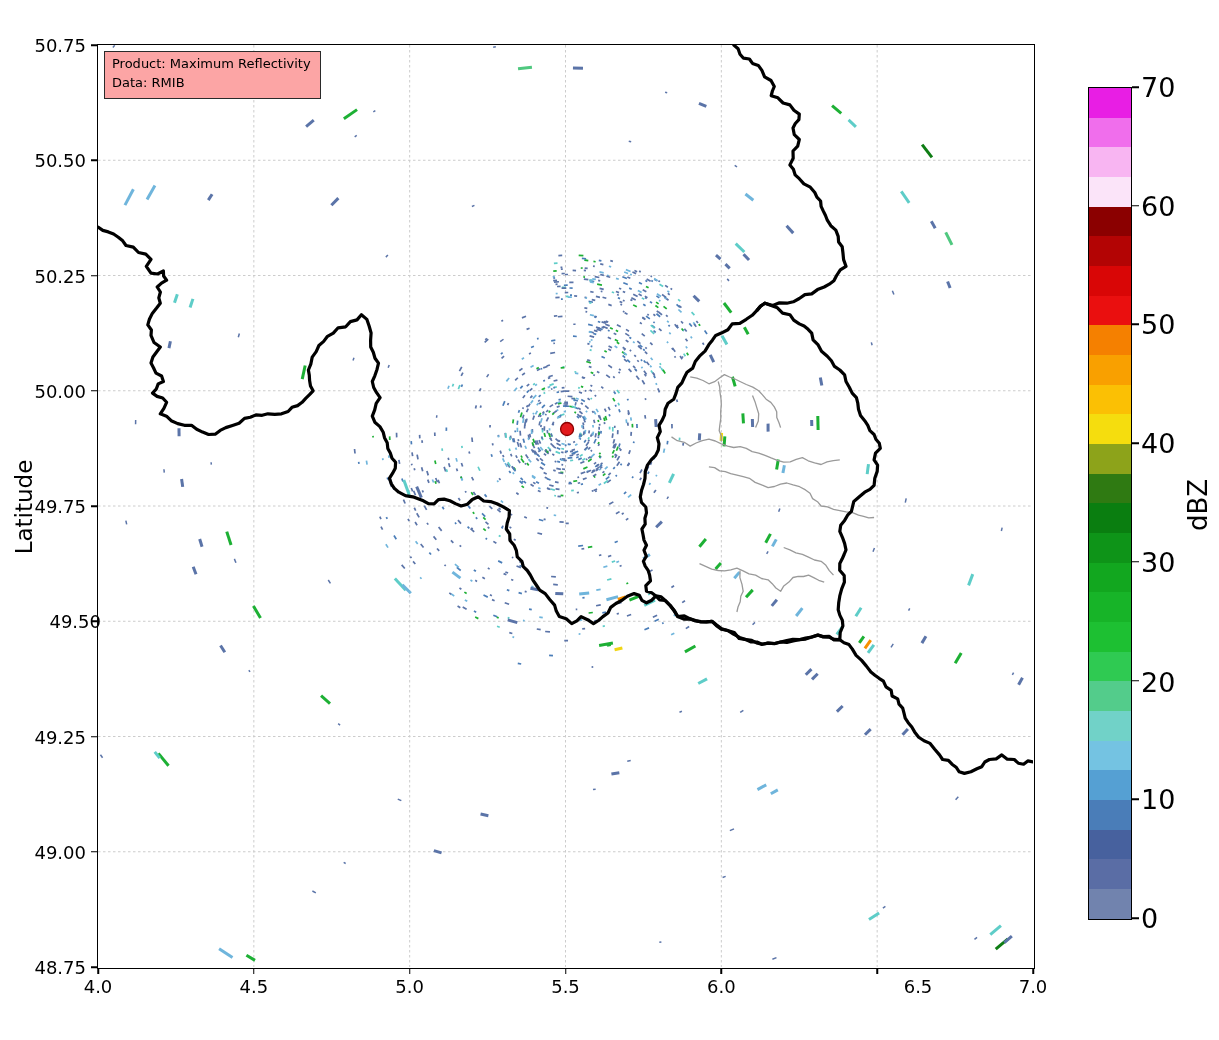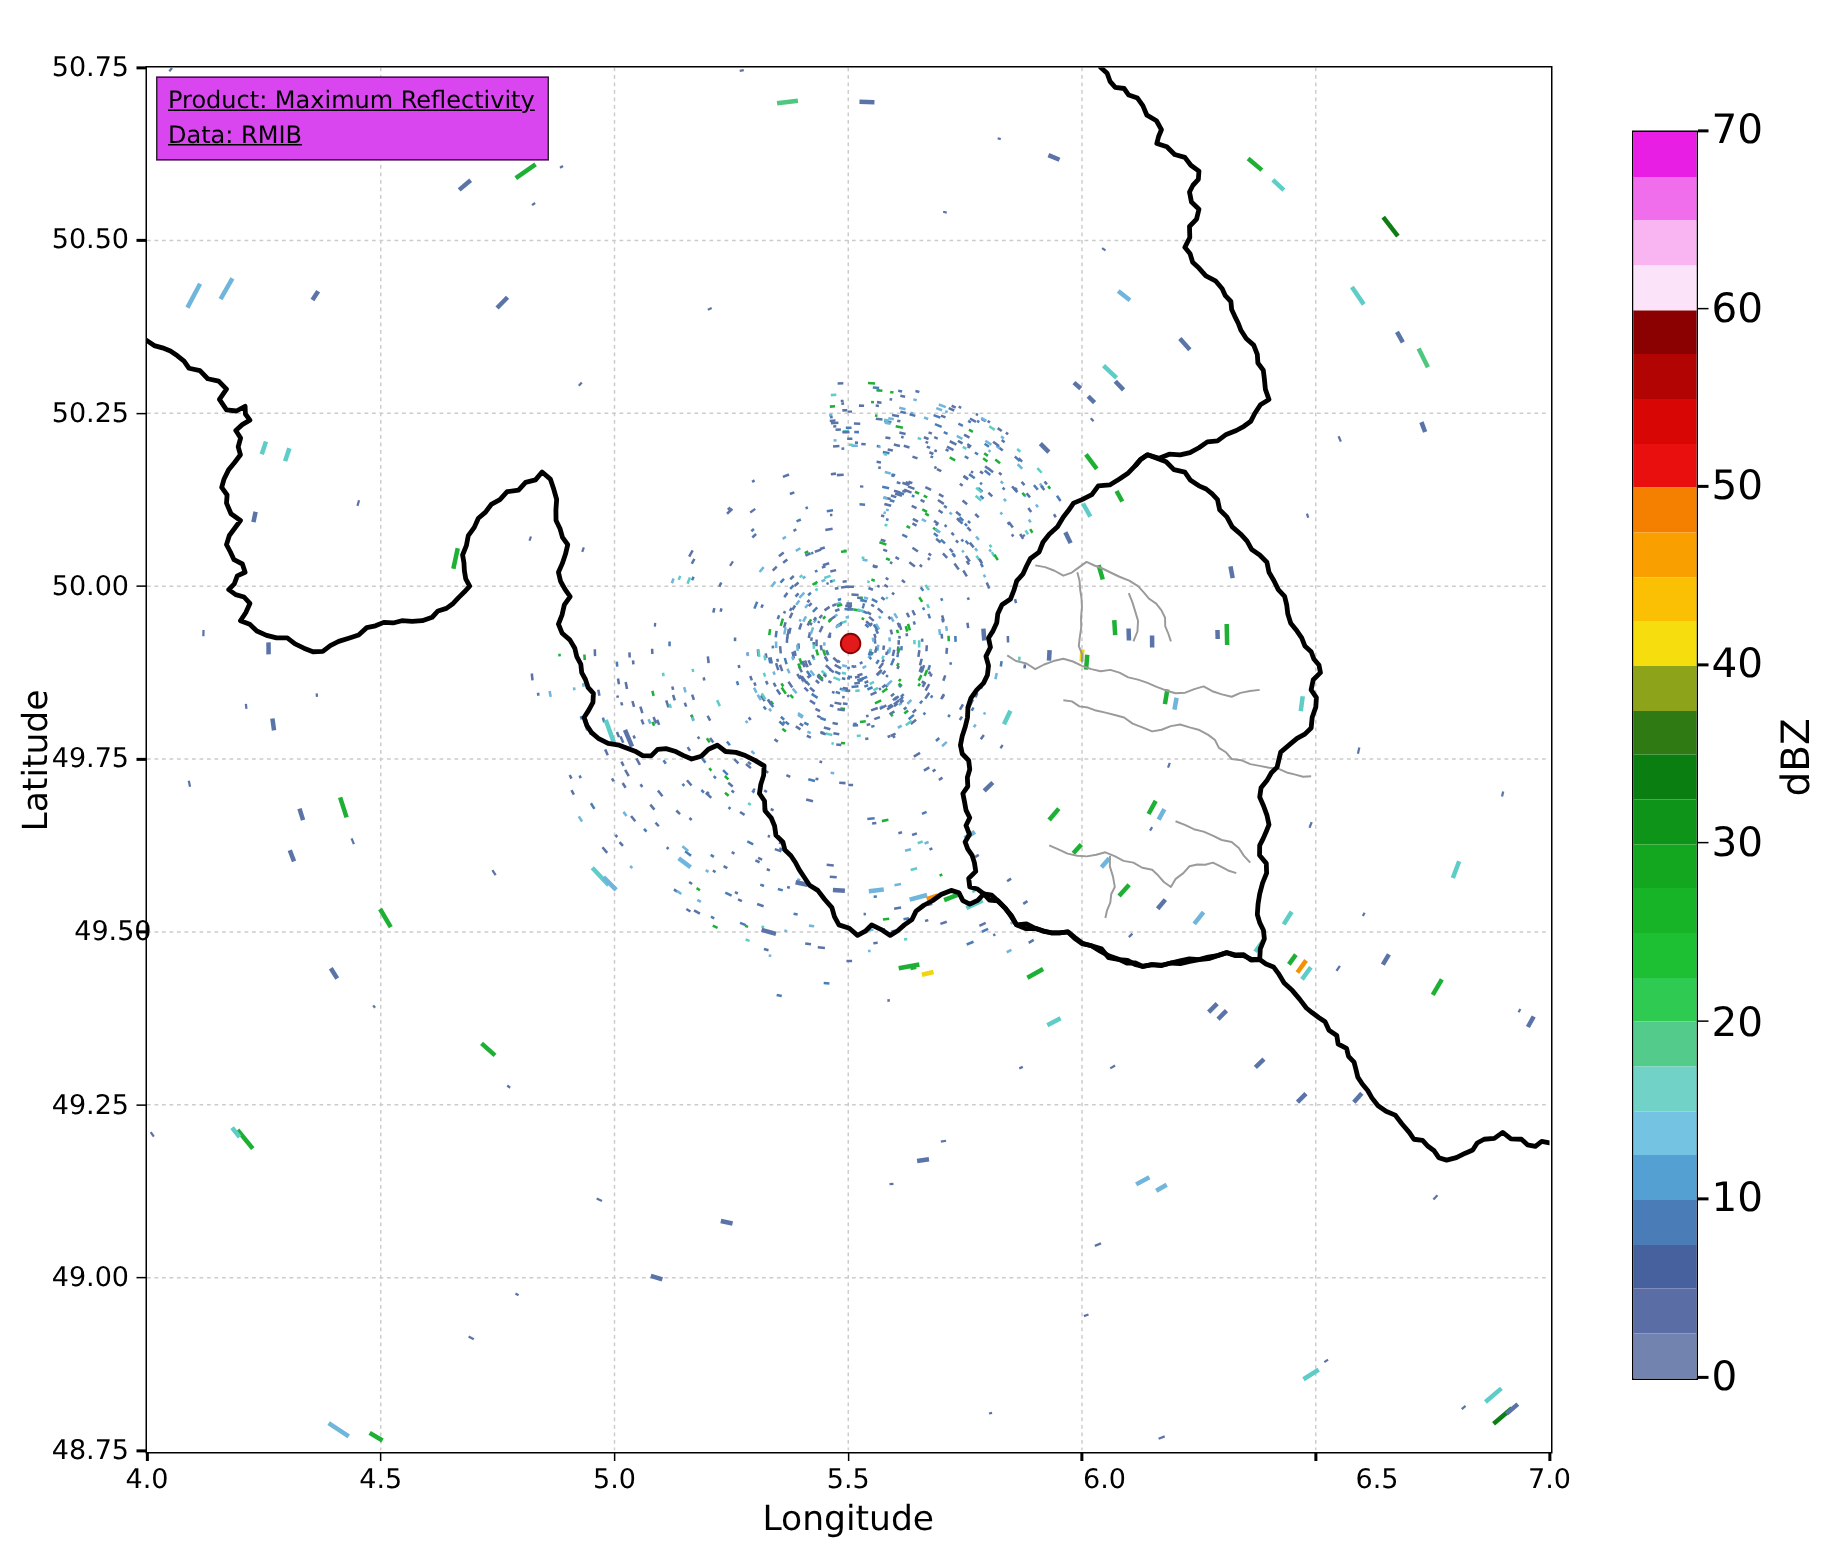--- a/index.html
+++ b/index.html
@@ -2,22 +2,22 @@
 <html><head>
 <meta charset="utf-8">
 <style>
   html,body{margin:0;padding:0;background:#fff;}
   #page{position:relative;width:1219px;height:1040px;background:#ffffff;
         font-family:"DejaVu Sans","Liberation Sans",sans-serif;color:#000;overflow:hidden;}
   .title{position:absolute;left:98px;top:5px;width:935px;text-align:center;font-size:28px;}
   .plot-area{position:absolute;left:98px;top:45px;width:935px;height:922px;background:#fff;}
   .plot-frame{position:absolute;left:97px;top:44px;width:936px;height:923px;border:1.5px solid #000;
               z-index:5;pointer-events:none;}
-  .info-box{position:absolute;left:104px;top:51px;background:#d946ef;border:1.3px solid #2a2a2a;
-            padding:3px 9px 5px 7px;font-size:16px;line-height:1.45;z-index:6;text-decoration:underline;}
+  .info-box{position:absolute;left:104px;top:51px;background:#fca5a5;border:1.3px solid #2a2a2a;
+            padding:3px 9px 5px 7px;font-size:13px;line-height:1.45;z-index:6;}
   .xlabel{position:absolute;left:98px;top:1000px;width:935px;text-align:center;font-size:23px;}
   .ylabel{position:absolute;left:24px;top:507px;transform:translate(-50%,-50%) rotate(-90deg);
           font-size:23px;white-space:nowrap;}
   .xtick-mark{position:absolute;top:968px;width:1.5px;height:6px;background:#000;transform:translateX(-50%);}
   .xtick-label{position:absolute;top:976px;transform:translateX(-50%);font-size:18px;}
   .ytick-mark{position:absolute;left:91px;width:7px;height:1.5px;background:#000;transform:translateY(-50%);}
   .ytick-label{position:absolute;left:0;width:86px;text-align:right;transform:translateY(-50%);font-size:18px;}
   .cbar{position:absolute;left:1088px;top:87px;width:42px;height:831px;border:1.3px solid #000;z-index:2;}
   #cbar-segments{display:flex;flex-direction:column;width:100%;height:100%;}
   .cbar-seg{flex:1 1 auto;}
@@ -1189,21 +1189,20 @@
         <circle cx="469.0583333333333" cy="384.01299999999924" r="6.5" fill="#e31a1c" stroke="#8b0000" stroke-width="1.3"></circle>
       </svg>
   </div>
   <div class="plot-frame"></div>
 
   <div class="info-box">
     <div>Product: Maximum Reflectivity</div>
     <div>Data: RMIB</div>
   </div>
 
-  <div class="xlabel">Longitude</div>
   <div class="ylabel">Latitude</div>
 
   <div class="cbar">
     <div id="cbar-segments">
         <div class="cbar-seg" style="background: rgb(232, 30, 228);"></div>
         <div class="cbar-seg" style="background: rgb(240, 110, 236);"></div>
         <div class="cbar-seg" style="background: rgb(248, 181, 242);"></div>
         <div class="cbar-seg" style="background: rgb(251, 228, 249);"></div>
         <div class="cbar-seg" style="background: rgb(139, 0, 0);"></div>
         <div class="cbar-seg" style="background: rgb(179, 4, 4);"></div>
@@ -1234,21 +1233,21 @@
   <div class="cbar-label">dBZ</div>
 <div class="xtick-mark" style="left: 98px;"></div>
     <div class="xtick-label" style="left: 98px;">4.0</div>
     <div class="xtick-mark" style="left: 253.833px;"></div>
     <div class="xtick-label" style="left: 253.833px;">4.5</div>
     <div class="xtick-mark" style="left: 409.667px;"></div>
     <div class="xtick-label" style="left: 409.667px;">5.0</div>
     <div class="xtick-mark" style="left: 565.5px;"></div>
     <div class="xtick-label" style="left: 565.5px;">5.5</div>
     <div class="xtick-mark" style="left: 721.333px;"></div>
-    <div class="xtick-label" style="left: 721.333px; margin-left: 15px;">6.0</div>
+    <div class="xtick-label" style="left: 721.333px;">6.0</div>
     <div class="xtick-mark" style="left: 877.167px;"></div>
     <div class="xtick-label" style="left: 918px;">6.5</div>
     <div class="xtick-mark" style="left: 1033px;"></div>
     <div class="xtick-label" style="left: 1033px;">7.0</div>
     <div class="ytick-mark" style="top: 45px;"></div>
     <div class="ytick-label" style="top: 45px;">50.75</div>
     <div class="ytick-mark" style="top: 160.25px;"></div>
     <div class="ytick-label" style="top: 160.25px;">50.50</div>
     <div class="ytick-mark" style="top: 275.5px;"></div>
     <div class="ytick-label" style="top: 275.5px;">50.25</div>

